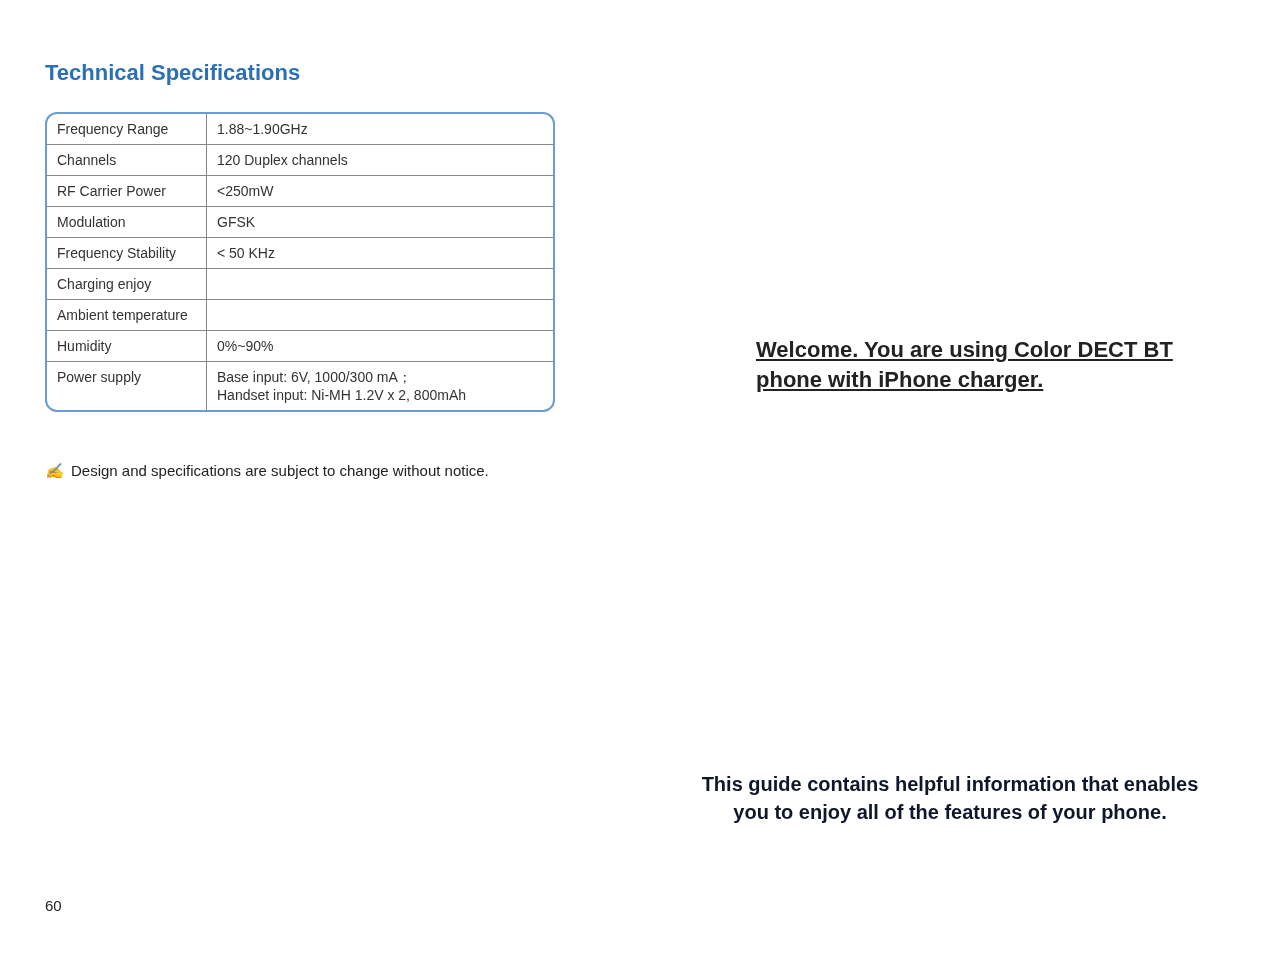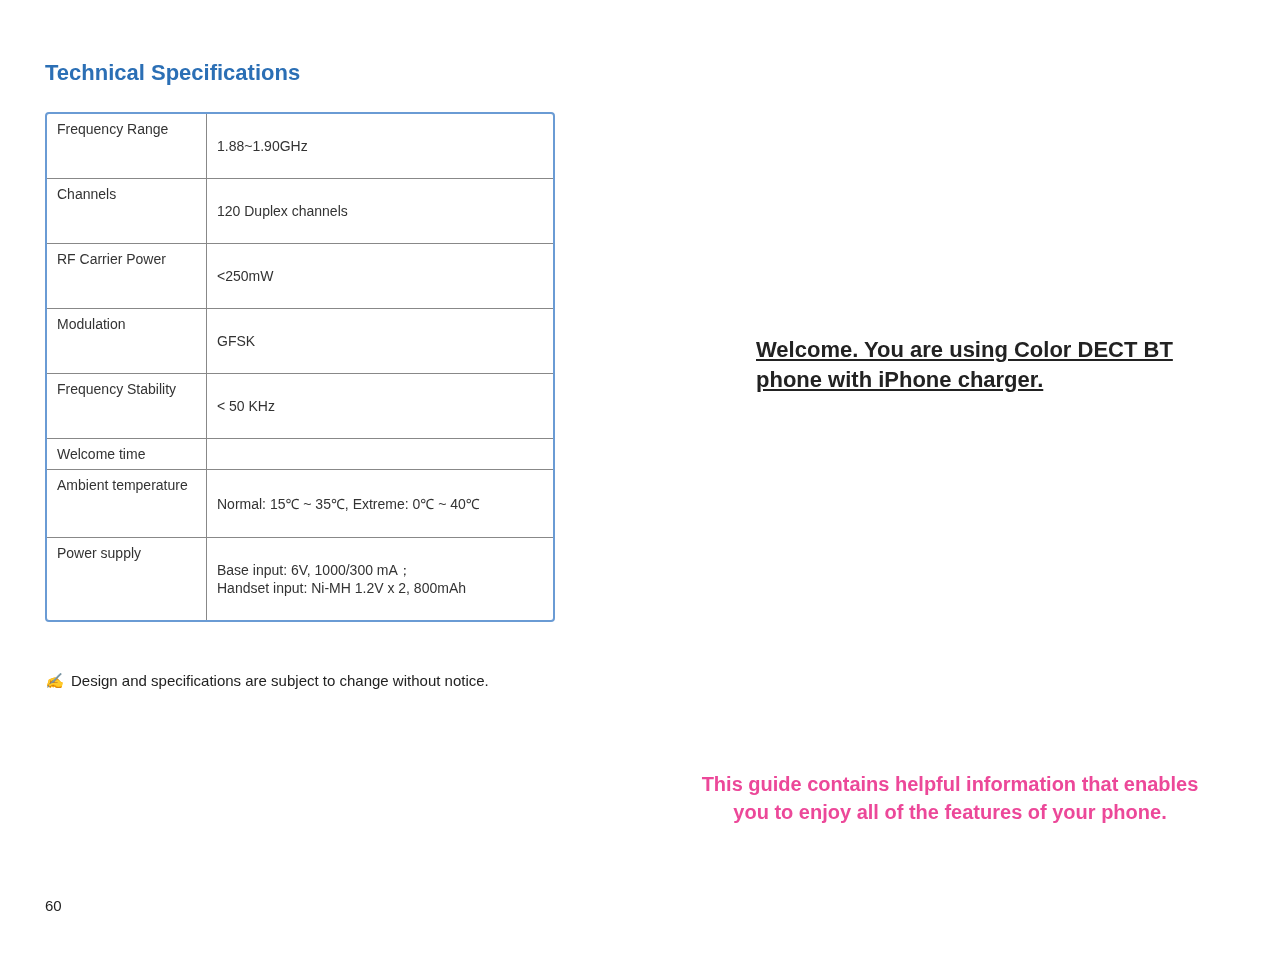--- a/index.html
+++ b/index.html
@@ -19,39 +19,39 @@
   }
   .section-title {
     color: #2b6fb5;
     font-size: 22px;
     font-weight: bold;
     margin-bottom: 26px;
     font-family: "Segoe UI", Arial, sans-serif;
   }
   .spec-table {
     border: 2px solid #6a9bd4;
-    border-radius: 4px;
+    border-radius: 12px;
     width: 510px;
     overflow: hidden;
   }
   .spec-row {
     display: flex;
     border-bottom: 1px solid #888;
     font-size: 14px;
     color: #333;
   }
   .spec-row:last-child { border-bottom: none; }
   .spec-label {
     width: 160px;
     padding: 7px 10px;
     border-right: 1px solid #888;
   }
   .spec-value {
     flex: 1;
-    padding: 24px 10px;
+    padding: 7px 10px;
     white-space: pre-line;
   }
   .note-row {
     display: flex;
     align-items: flex-start;
     margin-top: 50px;
     font-size: 15px;
     color: #222;
   }
   .note-icon {
@@ -73,21 +73,21 @@
     font-family: "Segoe UI", Arial, sans-serif;
     text-decoration: underline;
   }
   .guide-note {
     position: absolute;
     left: 700px;
     top: 770px;
     width: 500px;
     text-align: center;
     font-size: 20px;
-    color: #ec4899;
+    color: #0f172a;
     font-weight: 600;
     line-height: 1.4;
     font-family: "Segoe UI", Arial, sans-serif;
   }
   .page-number {
     position: absolute;
     left: 45px;
     bottom: 40px;
     font-size: 15px;
     color: #222;
@@ -113,25 +113,28 @@
       </div>
       <div class="spec-row">
         <div class="spec-label">Modulation</div>
         <div class="spec-value">GFSK</div>
       </div>
       <div class="spec-row">
         <div class="spec-label">Frequency Stability</div>
         <div class="spec-value">&lt;    50 KHz</div>
       </div>
       <div class="spec-row">
-        <div class="spec-label">Welcome time</div>
+        <div class="spec-label">Charging enjoy</div>
       </div>
       <div class="spec-row">
         <div class="spec-label">Ambient temperature</div>
-        <div class="spec-value">Normal: 15℃ ~ 35℃, Extreme: 0℃ ~ 40℃</div>
+      </div>
+      <div class="spec-row">
+        <div class="spec-label">Humidity</div>
+        <div class="spec-value">0%~90%</div>
       </div>
       <div class="spec-row">
         <div class="spec-label">Power supply</div>
         <div class="spec-value">Base input: 6V, 1000/300 mA；
 Handset input: Ni-MH 1.2V x 2, 800mAh</div>
       </div>
     </div>
   <div class="note-row">
     <span class="note-icon">✍</span>
     <span>Design and specifications are subject to change without notice.</span>

